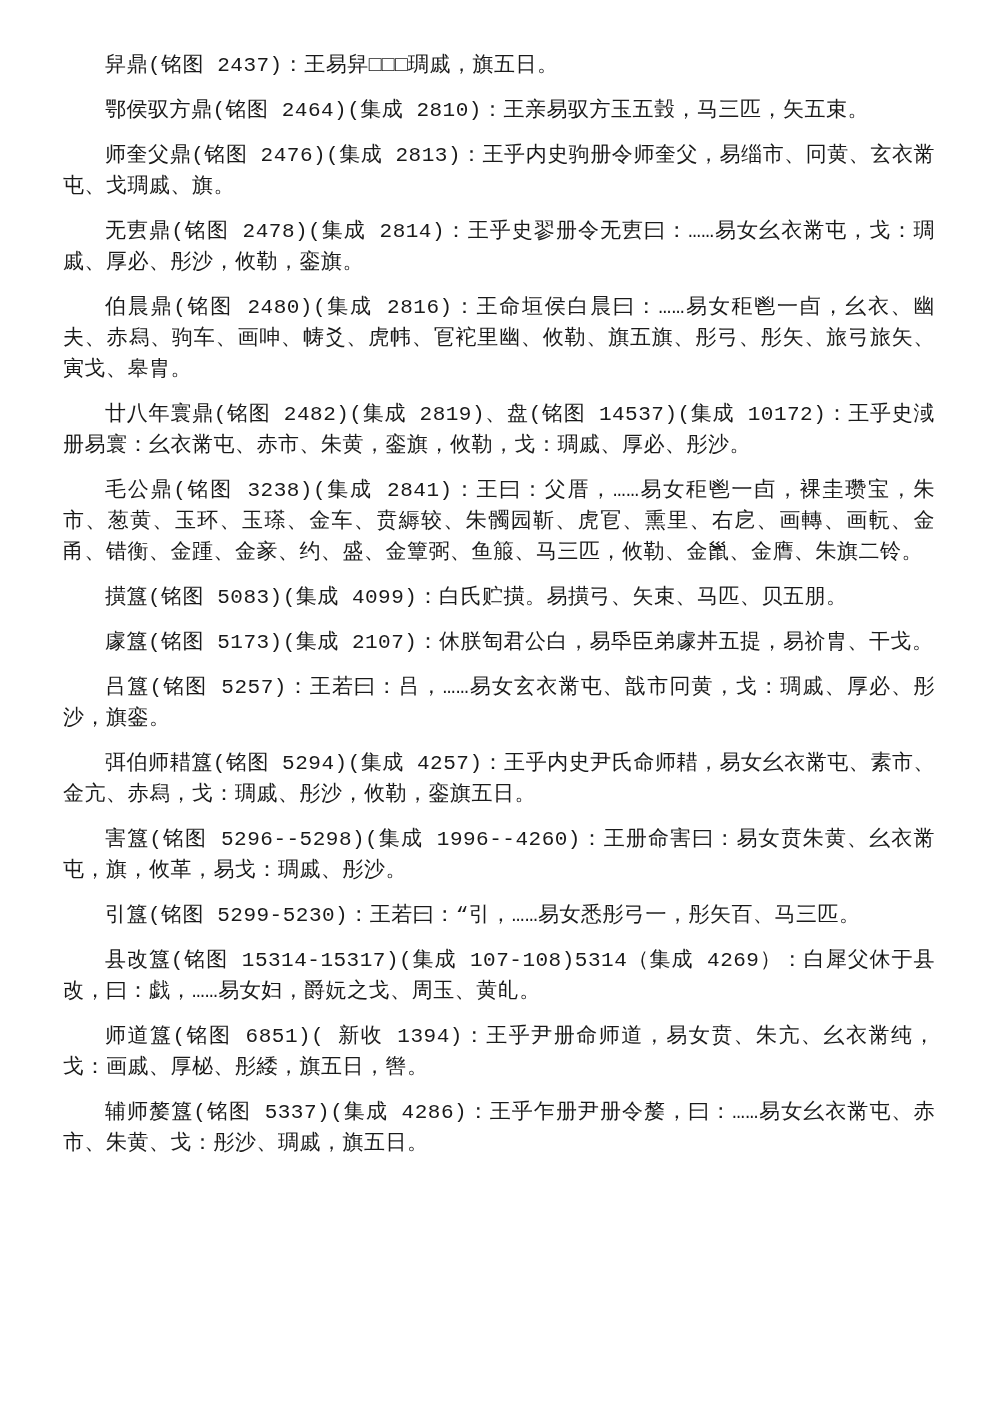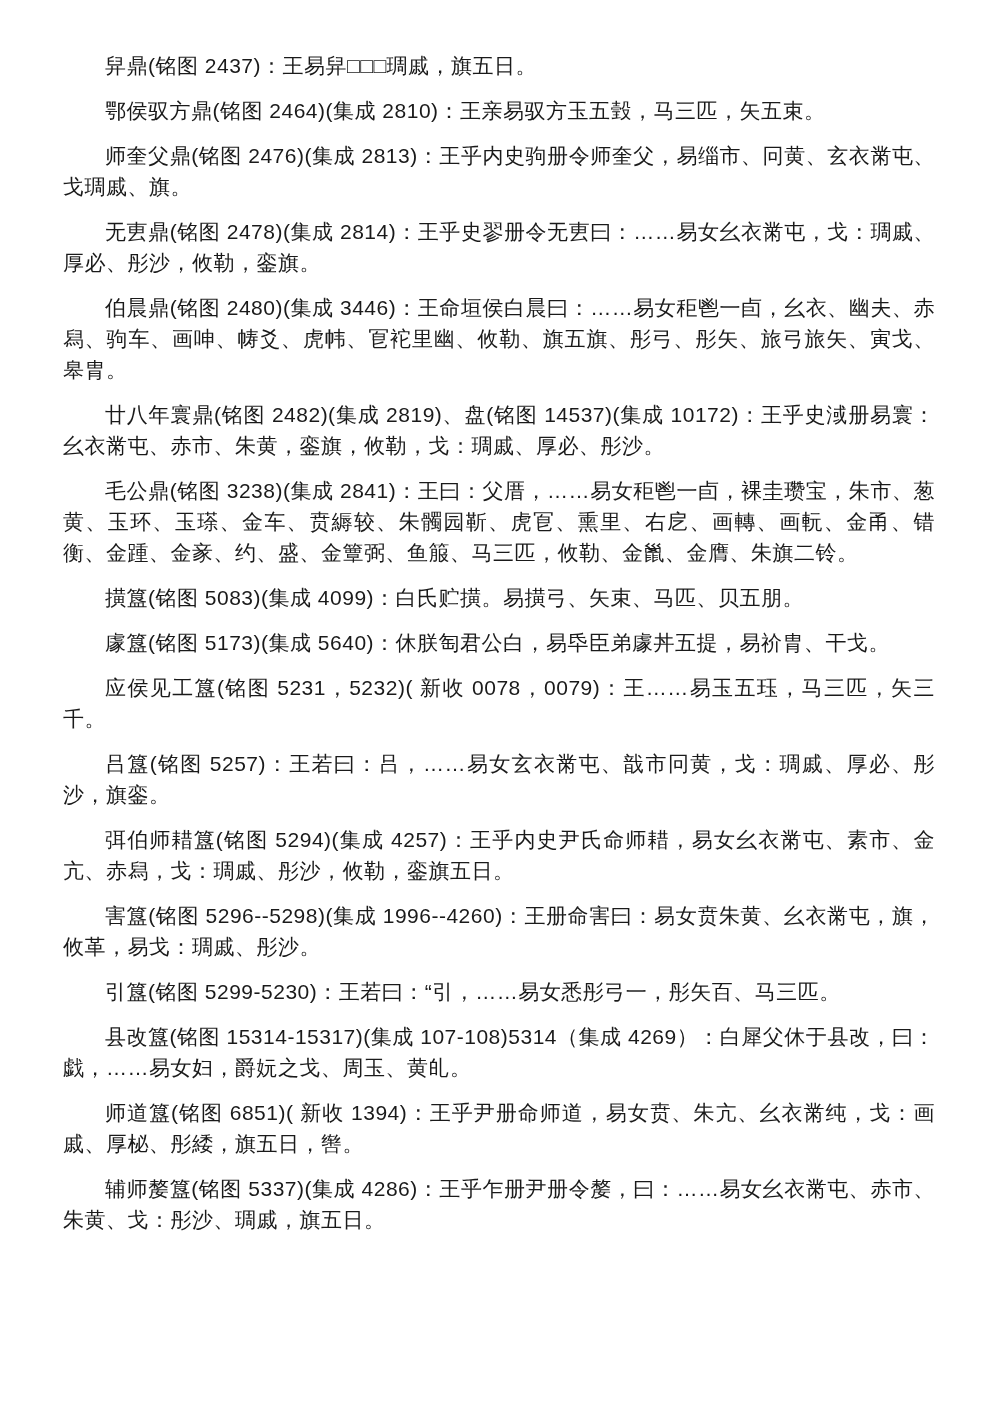--- a/index.html
+++ b/index.html
@@ -8,47 +8,46 @@
     background: #ffffff;
   }
   .page {
     box-sizing: border-box;
     width: 992px;
     height: 1404px;
     margin: 0 auto;
     background: #ffffff;
     color: #1a1a1a;
     padding: 50px 57px 32px 63px;
-    font-family: Liberation Sans, sans-serif;
+    font-family: Liberation Mono, monospace;
     font-size: 21px;
     line-height: 31px;
     overflow: hidden;
   }
   .page p {
     margin: 0 0 14px 0;
     text-indent: 2em;
     text-align: justify;
     letter-spacing: 0.5px;
     word-break: break-all;
   }
 </style>
 </head>
 <body>
 
 <div class="page">
   <p>舁鼎(铭图 2437)：王易舁□□□琱戚，旗五日。</p>
   <p>鄂侯驭方鼎(铭图 2464)(集成 2810)：王亲易驭方玉五瑴，马三匹，矢五束。</p>
   <p>师奎父鼎(铭图 2476)(集成 2813)：王乎内史驹册令师奎父，易缁市、冋黄、玄衣黹屯、戈琱戚、旗。</p>
   <p>无叀鼎(铭图 2478)(集成 2814)：王乎史翏册令无叀曰：……易女幺衣黹屯，戈：琱戚、厚必、彤沙，攸勒，銮旗。</p>
-  <p>伯晨鼎(铭图 2480)(集成 3446)：王命垣侯白晨曰：……易女秬鬯一卣，幺衣、幽夫、赤舄、驹车、画呻、帱爻、虎帏、冟袉里幽、攸勒、旗五旗、彤弓、彤矢、旅弓旅矢、寅戈、皋胄。</p>
+  <p>伯晨鼎(铭图 2480)(集成 2816)：王命垣侯白晨曰：……易女秬鬯一卣，幺衣、幽夫、赤舄、驹车、画呻、帱爻、虎帏、冟袉里幽、攸勒、旗五旗、彤弓、彤矢、旅弓旅矢、寅戈、皋胄。</p>
   <p>廿八年寰鼎(铭图 2482)(集成 2819)、盘(铭图 14537)(集成 10172)：王乎史淢册易寰：幺衣黹屯、赤市、朱黄，銮旗，攸勒，戈：琱戚、厚必、彤沙。</p>
   <p>毛公鼎(铭图 3238)(集成 2841)：王曰：父厝，……易女秬鬯一卣，裸圭瓒宝，朱市、葱黄、玉环、玉瑹、金车、贲縟较、朱髑园靳、虎冟、熏里、右戹、画轉、画䡇、金甬、错衡、金踵、金豙、约、盛、金簟弼、鱼箙、马三匹，攸勒、金巤、金膺、朱旗二铃。</p>
   <p>撗簋(铭图 5083)(集成 4099)：白氏贮撗。易撗弓、矢束、马匹、贝五朋。</p>
-  <p>豦簋(铭图 5173)(集成 5640)：休朕匋君公白，易氒臣弟豦丼五提，易祄胄、干戈。</p>
-  <p>应侯见工簋(铭图 5231，5232)( 新收 0078，0079)：王……易玉五珏，马三匹，矢三千。</p>
+  <p>豦簋(铭图 5173)(集成 2107)：休朕匋君公白，易氒臣弟豦丼五提，易祄胄、干戈。</p>
   <p>吕簋(铭图 5257)：王若曰：吕，……易女玄衣黹屯、戠市冋黄，戈：琱戚、厚必、彤沙，旗銮。</p>
   <p>弭伯师耤簋(铭图 5294)(集成 4257)：王乎内史尹氏命师耤，易女幺衣黹屯、素市、金亢、赤舄，戈：琱戚、彤沙，攸勒，銮旗五日。</p>
   <p>害簋(铭图 5296--5298)(集成 1996--4260)：王册命害曰：易女贲朱黄、幺衣黹屯，旗，攸革，易戈：琱戚、彤沙。</p>
   <p>引簋(铭图 5299-5230)：王若曰：“引，……易女悉彤弓一，彤矢百、马三匹。</p>
   <p>县改簋(铭图 15314-15317)(集成 107-108)5314（集成 4269）：白犀父休于县改，曰：戯，……易女妇，爵妧之戈、周玉、黄癿。</p>
   <p>师道簋(铭图 6851)( 新收 1394)：王乎尹册命师道，易女贲、朱亢、幺衣黹纯，戈：画戚、厚柲、彤緌，旗五日，辔。</p>
   <p>辅师嫠簋(铭图 5337)(集成 4286)：王乎乍册尹册令嫠，曰：……易女幺衣黹屯、赤市、朱黄、戈：彤沙、琱戚，旗五日。</p>
 </div>
 
 </body></html>

